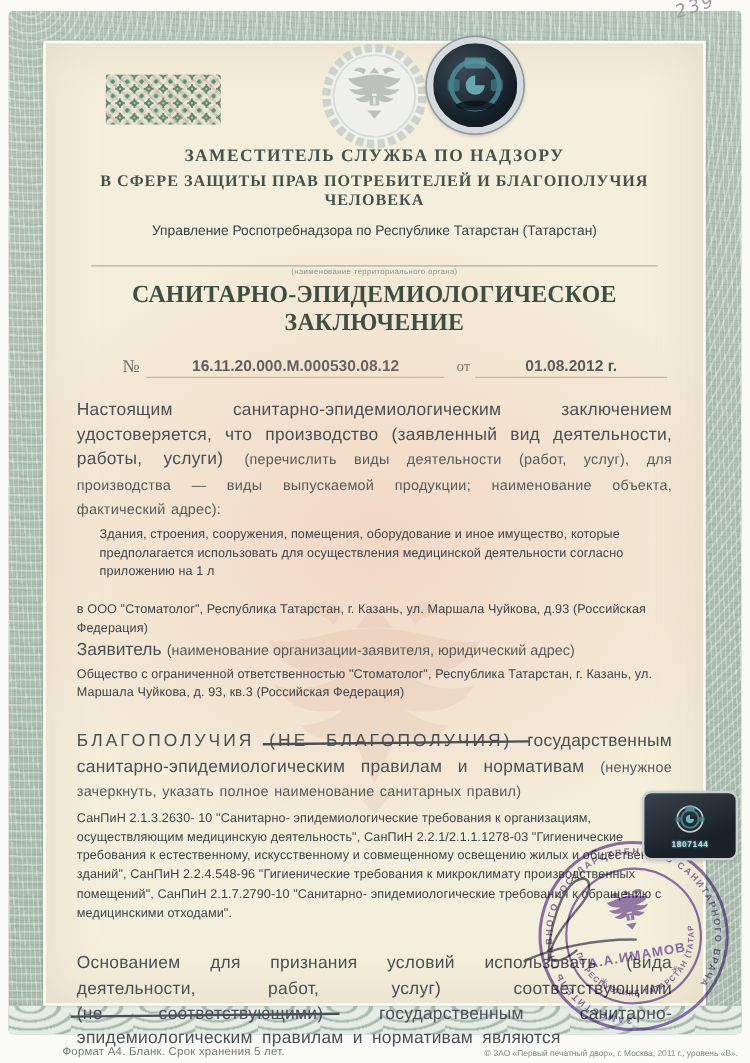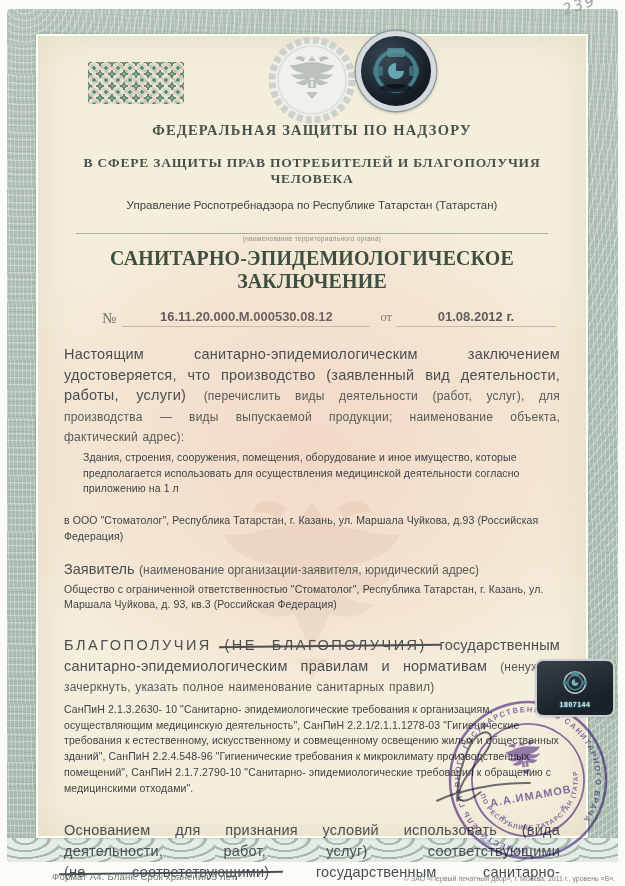--- a/index.html
+++ b/index.html
@@ -45,21 +45,21 @@
   .holo-bottom { position:absolute; left:499px; top:625px; width:76px; height:54px; border-radius:6px;
     background:linear-gradient(160deg,#38424a,#1a2128 70%);
     box-shadow:0 0 0 2px #c9cfd2, 0 1px 4px rgba(0,0,0,.3);
     display:flex; flex-direction:column; align-items:center; justify-content:center; }
   .holo-serial { font-size:7px; color:#cfd8da; letter-spacing:.5px; margin-top:1px;
     text-shadow:0 0 2px #6ef; font-weight:bold; }
   .handwriting { position:absolute; top:-4px; right:28px; font-family:"DejaVu Sans",sans-serif;
     font-style:italic; font-size:15px; color:#9aa0a4; transform:rotate(-18deg); letter-spacing:2px; }
   .hdr-block { position:relative; padding-top:86px; text-align:center; color:#47524b; }
   .hdr1 { font-family:"Liberation Serif",serif; font-weight:bold; font-size:14.5px; letter-spacing:1.2px; }
-  .hdr2 { font-family:"Liberation Serif",serif; font-weight:bold; font-size:13.5px; letter-spacing:.8px; margin-top:16px; }
+  .hdr2 { font-family:"Liberation Serif",serif; font-weight:bold; font-size:13.5px; letter-spacing:.8px; margin-top:4px; }
   .territorial { font-size:11.5px; color:#3d4246; margin-top:12px; }
   .rule { border:none; border-top:1px solid rgba(110,130,115,.55); margin:22px 12px 0 12px; }
   .tiny-caption { font-size:6.5px; color:#8b9388; letter-spacing:.3px; margin-top:1px; }
   .doc-title { font-family:"Liberation Serif",serif; font-weight:bold; font-size:20.5px;
     color:#3e4f42; margin-top:5px; transform:scaleX(.97); letter-spacing:.2px; }
 
   .num-row { display:flex; align-items:flex-end; margin:16px 4px 0 38px; color:#3a3f43; }
   .num-sign { font-family:"Liberation Serif",serif; font-size:15px; color:#5a5f57; }
   .num-val { flex:1.55; text-align:center; font-weight:bold; font-size:13px;
     border-bottom:1px solid rgba(150,125,110,.55); padding-bottom:2px; margin-left:6px; }
@@ -126,21 +126,21 @@
           <rect x="26" y="12" width="18" height="9" rx="2" fill="#58939c" opacity=".8"></rect>
           <rect x="12" y="30" width="10" height="10" rx="2" fill="#46808a" opacity=".7"></rect>
           <rect x="48" y="30" width="10" height="10" rx="2" fill="#46808a" opacity=".7"></rect>
           <path d="M35 27 a8 8 0 1 0 8 8 h-8 z" fill="#6fb3bc" opacity=".9"></path>
           <ellipse cx="35" cy="52" rx="16" ry="4" fill="#0c1217" opacity=".8"></ellipse>
         </svg>
       </div>
     </div>
 
     <div class="hdr-block">
-      <div class="hdr1">ФЕДЕРАЛЬНАЯ ЗАЩИТЫ ПО НАДЗОРУ</div>
+      <div class="hdr1">ЗАМЕСТИТЕЛЬ СЛУЖБА ПО НАДЗОРУ</div>
       <div class="hdr2">В СФЕРЕ ЗАЩИТЫ ПРАВ ПОТРЕБИТЕЛЕЙ И БЛАГОПОЛУЧИЯ ЧЕЛОВЕКА</div>
       <div class="territorial">Управление Роспотребнадзора по Республике Татарстан (Татарстан)</div>
       <hr class="rule">
       <div class="tiny-caption">(наименование территориального органа)</div>
       <div class="doc-title">САНИТАРНО-ЭПИДЕМИОЛОГИЧЕСКОЕ ЗАКЛЮЧЕНИЕ</div>
     </div>
 
     <div class="num-row">
       <span class="num-sign">№</span>
       <span class="num-val">16.11.20.000.М.000530.08.12</span>
@@ -150,21 +150,21 @@
 
     <div class="sec" style="margin-top:17px;">
       <div class="p-big">
         <span>Настоящим санитарно-эпидемиологическим заключением удостоверяется, что производство (заявленный вид деятельности, работы, услуги)</span>
         <span class="small-inline">(перечислить виды деятельности (работ, услуг), для производства — виды выпускаемой продукции; наименование объекта, фактический адрес):</span>
       </div>
       <div class="typed" style="margin-top:3px;margin-left:19px;">Здания, строения, сооружения, помещения, оборудование и иное имущество, которые предполагается использовать для осуществления медицинской деятельности согласно приложению на 1 л</div>
       <div class="typed" style="margin-top:16px;">в ООО "Стоматолог", Республика Татарстан, г. Казань, ул. Маршала Чуйкова, д.93 (Российская Федерация)</div>
     </div>
 
-    <div class="sec" style="margin-top:15px;">
+    <div class="sec" style="">
       <div>
         <span class="applicant-lbl">Заявитель</span>
         <span class="applicant-cap">(наименование организации-заявителя, юридический адрес)</span>
       </div>
       <div class="typed" style="margin-top:4px;">Общество с ограниченной ответственностью "Стоматолог", Республика Татарстан, г. Казань, ул. Маршала Чуйкова, д. 93, кв.3 (Российская Федерация)</div>
     </div>
 
     <div class="sec" style="margin-top:22px;">
       <div class="p-big">
         <span class="caps-sp">БЛАГОПОЛУЧИЯ</span>

